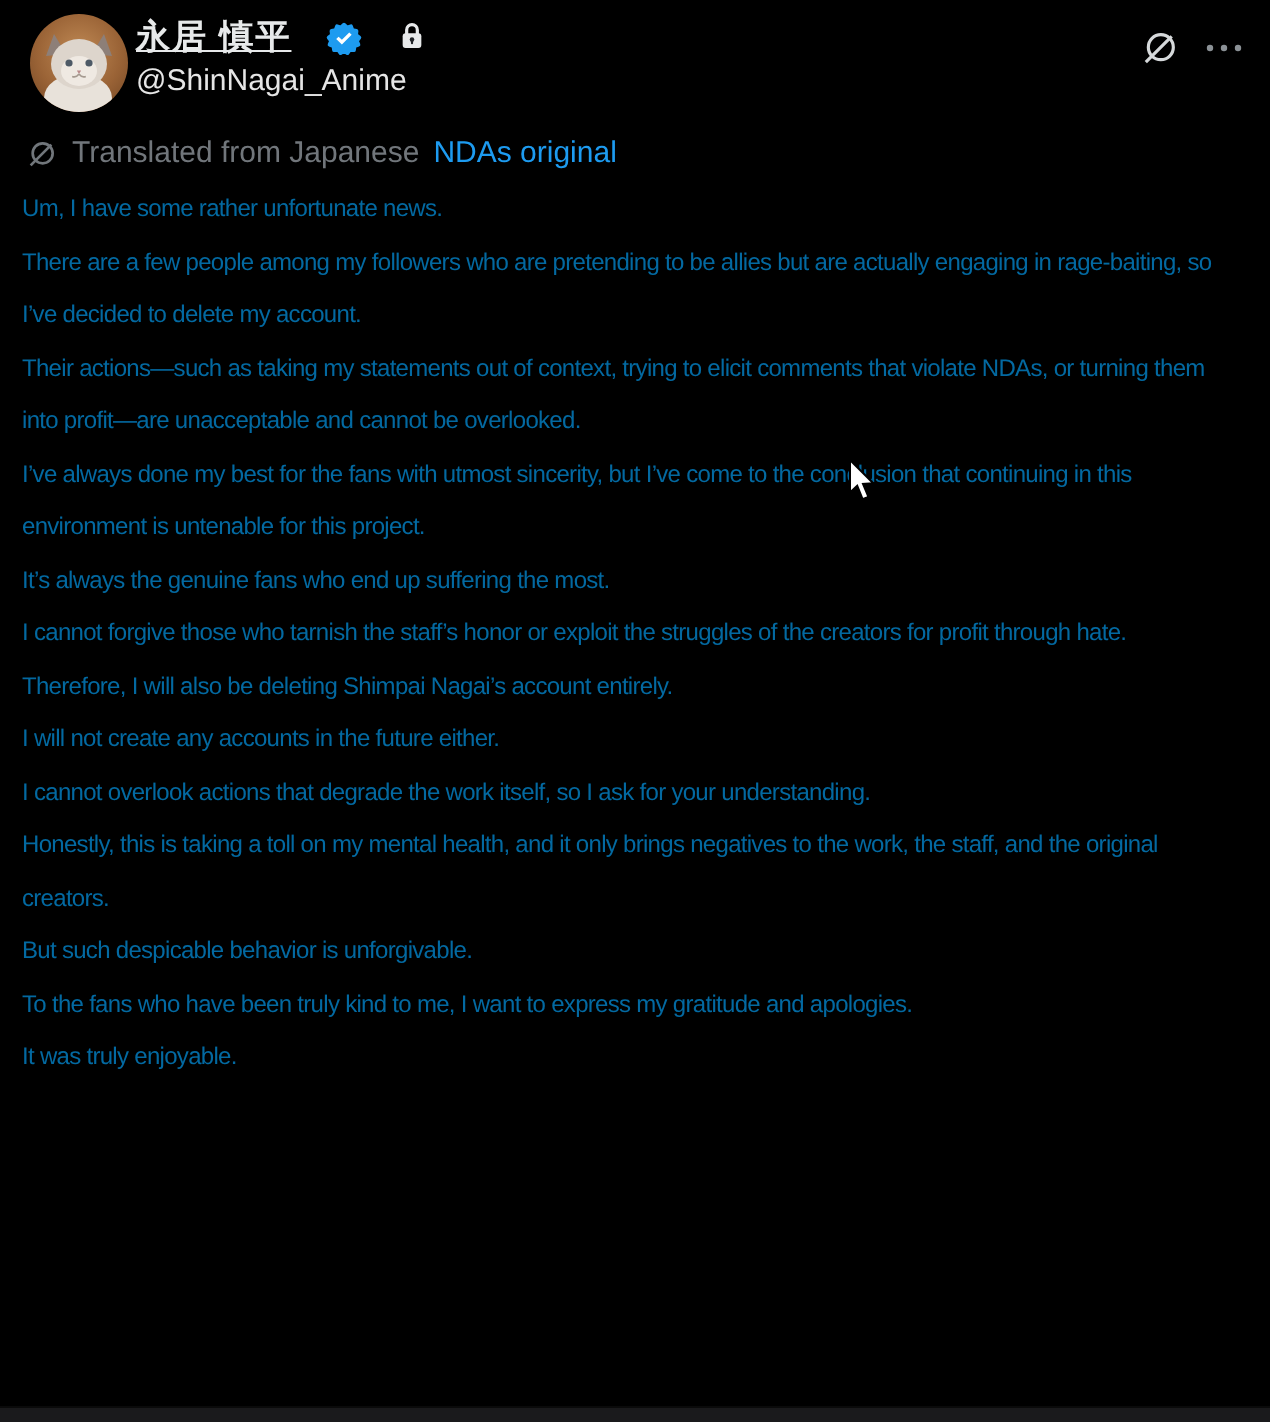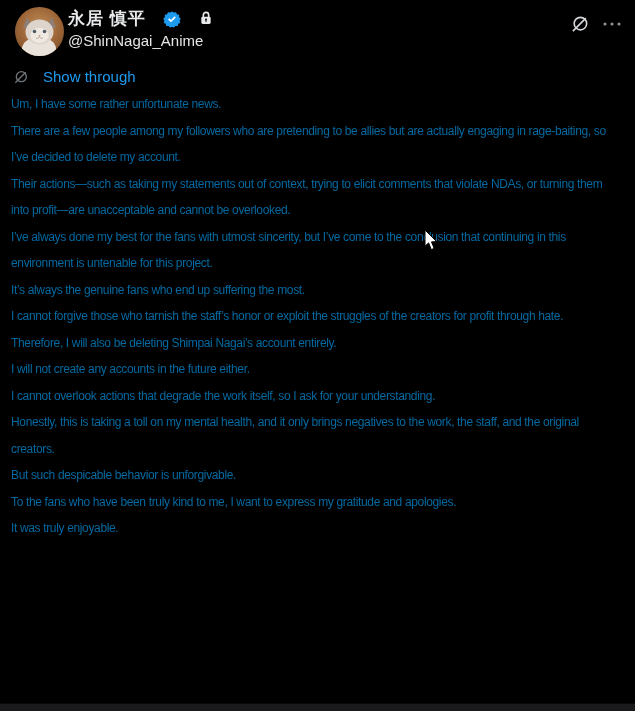--- a/index.html
+++ b/index.html
@@ -35,20 +35,21 @@
     margin-left: 4px;
     display: flex;
     flex-direction: column;
     line-height: 1.2;
   }
   .name-row {
     display: flex;
     align-items: center;
     gap: 17px;
     margin-top: 2px;
+    text-decoration: underline;
   }
   .display-name {
     font-size: 17px;
     font-weight: 700;
     color: #e7e9ea;
     letter-spacing: 1px;
     white-space: nowrap;
   }
   .badge { width: 18px; height: 18px; display: inline-block; }
   .lock  { width: 16px; height: 18px; display: inline-block; }
@@ -189,21 +190,22 @@
     </div>
   </div>
 
   <div class="translation-row">
     <span class="t-icon">
       <svg viewBox="0 0 24 24">
         <circle cx="12.5" cy="11.5" r="7.5" fill="none" stroke="#71767b" stroke-width="2"></circle>
         <line x1="3.5" y1="20.5" x2="19" y2="5" stroke="#71767b" stroke-width="2"></line>
       </svg>
     </span>
-    <a class="show-original">Show through</a>
+    <span>Translated from Japanese</span>
+    <a class="show-original">NDAs original</a>
   </div>
 
   <div class="tweet-text">Um, I have some rather unfortunate news.
 There are a few people among my followers who are pretending to be allies but are actually engaging in rage-baiting, so I’ve decided to delete my account.
 Their actions—such as taking my statements out of context, trying to elicit comments that violate NDAs, or turning them into profit—are unacceptable and cannot be overlooked.
 I’ve always done my best for the fans with utmost sincerity, but I’ve come to the conclusion that continuing in this environment is untenable for this project.
 It’s always the genuine fans who end up suffering the most.
 I cannot forgive those who tarnish the staff’s honor or exploit the struggles of the creators for profit through hate.
 Therefore, I will also be deleting Shimpai Nagai’s account entirely.
 I will not create any accounts in the future either.

